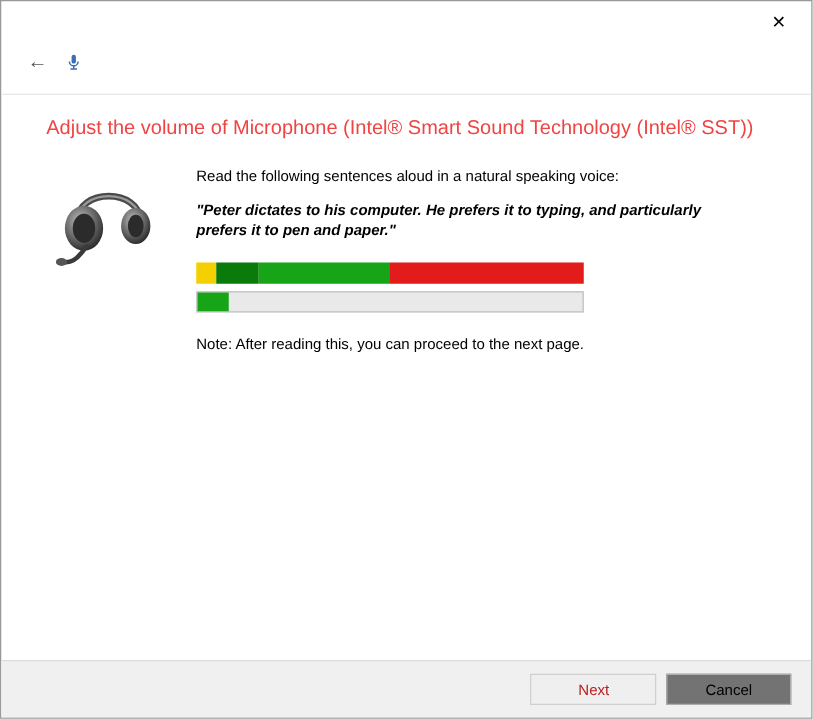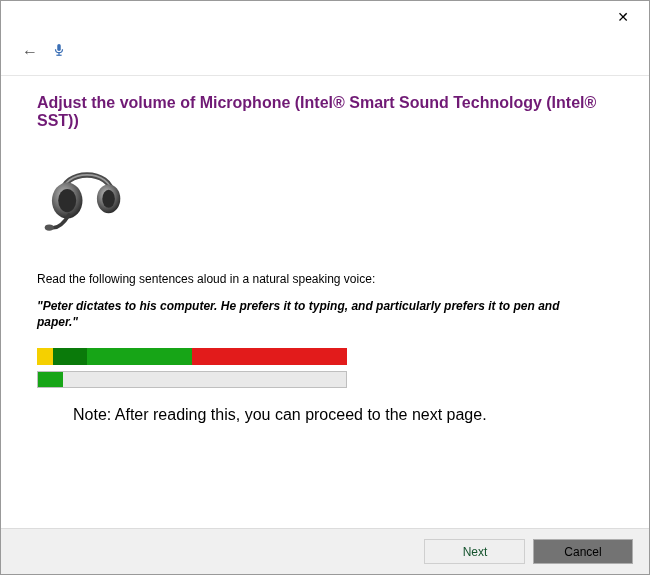--- a/index.html
+++ b/index.html
@@ -40,26 +40,26 @@
     width:16px;height:16px;margin-right:8px;
     display:flex;align-items:center;justify-content:center;
   }
   .header-title{font-size:13px;}
   .content{
     flex:1;
     padding:18px 36px 10px 36px;
     overflow:hidden;
   }
   .page-title{
-    color:#701a75;
+    color:#ef4444;
     font-size:16px;
-    font-weight:700;
+    font-weight:400;
     margin:0 0 22px 0;
   }
-  .body-row{display:flex;flex-direction:column;}
+  .body-row{display:flex;}
   .image-col{
     width:120px;flex:0 0 120px;
     display:flex;justify-content:flex-start;
   }
   .text-col{
     flex:1;
     padding-right:20px;
   }
   .instruction{font-size:12px;margin-bottom:12px;}
   .sentence{
@@ -77,35 +77,35 @@
   .seg.red{background:#e21b1b;}
   .meter-live{
     width:310px;height:17px;
     border:1px solid #bfbfbf;background:#e9e9e9;
     margin-bottom:18px;position:relative;box-sizing:border-box;
   }
   .meter-live .fill{
     position:absolute;left:0;top:0;bottom:0;
     background:#17a517;
   }
-  .note{font-size:16px;margin-left:36px;}
+  .note{font-size:12px;}
   .footer{
     background:#f0f0f0;
     border-top:1px solid #dcdcdc;
     padding:10px 16px;
     display:flex;justify-content:flex-end;gap:8px;
   }
   .btn{
     min-width:78px;height:23px;
     border:1px solid #adadad;background:#737373;
     font-family:inherit;font-size:12px;
     display:flex;align-items:center;justify-content:center;
     padding:0 10px;
   }
-  .btn.disabled{color:#14532d;border-color:#cfcfcf;background:#efefef;padding-left:11px;}
+  .btn.disabled{color:#b91c1c;border-color:#cfcfcf;background:#efefef;padding-left:11px;}
   
   .headset-svg{width:100px;height:90px;}
 </style>
 </head>
 <body>
 
 <div class="titlebar">
   <div class="close-btn">
     <span>✕</span>
   </div>

